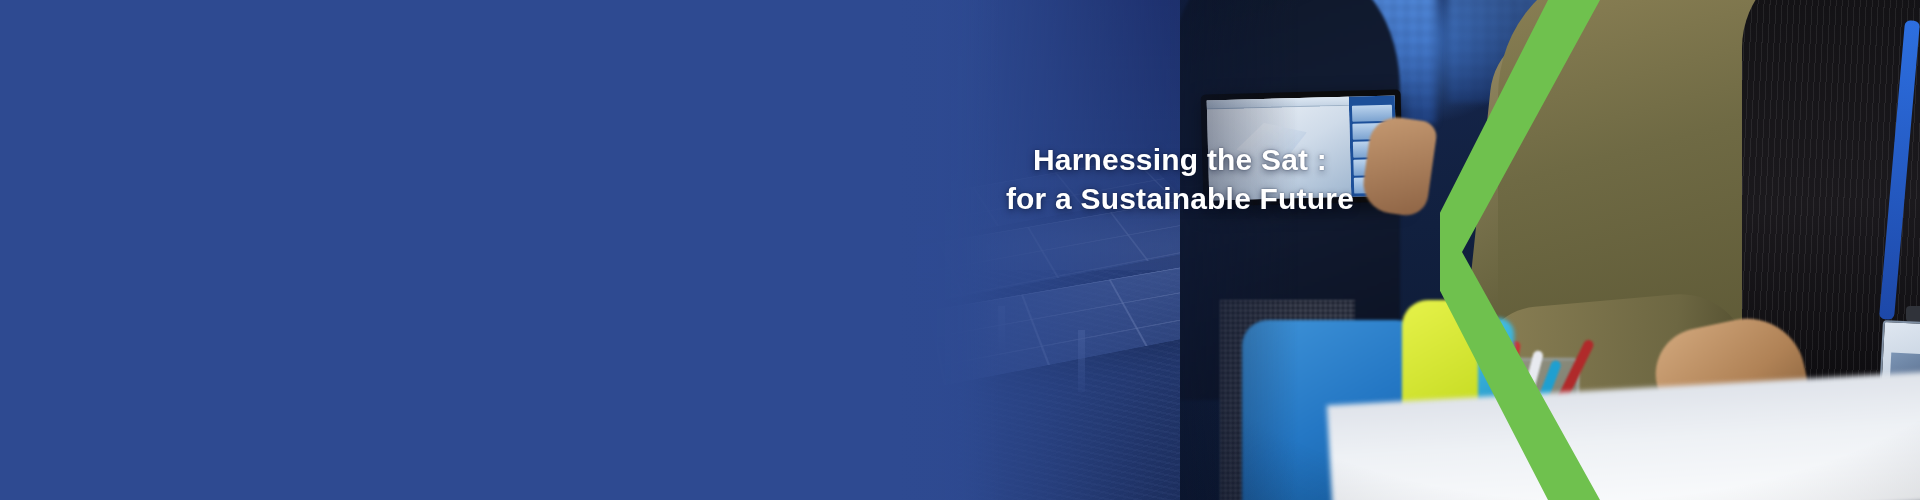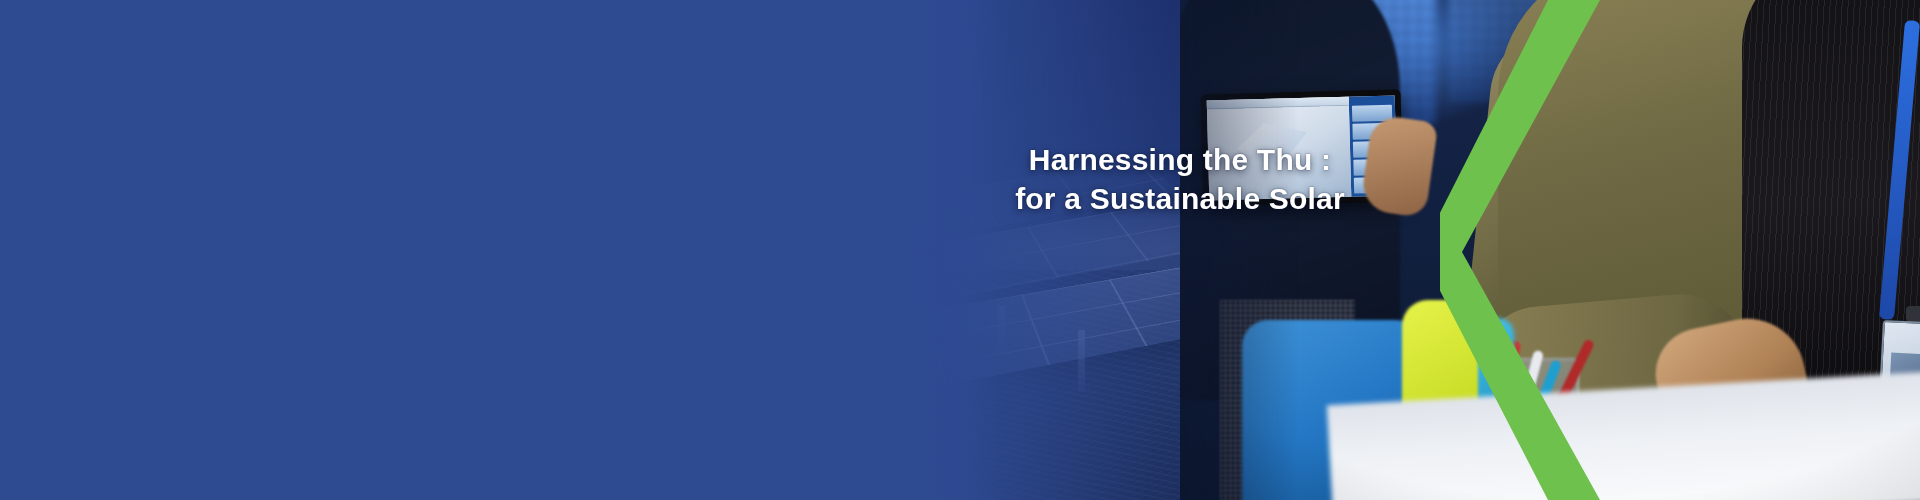--- a/index.html
+++ b/index.html
@@ -538,17 +538,17 @@
     <div class="scene-vignette"></div>
   </div>
 
   <div class="chevron">
     <svg width="200" height="500" viewBox="0 0 200 500" xmlns="http://www.w3.org/2000/svg" aria-hidden="true">
       <polygon id="chevron-poly" fill="#6fc14e" points="160,0 22,252 160,500 108,500 -20,252 108,0"></polygon>
     </svg>
   </div>
 
   <div class="headline">
-    <span class="ln ln1">Harnessing the Thu :</span>
-    <span class="ln ln3">for a Sustainable Solar</span>
+    <span class="ln ln1">Harnessing the Sat :</span>
+    <span class="ln ln3">for a Sustainable Future</span>
   </div>
 
 </div>
 
 </body></html>

